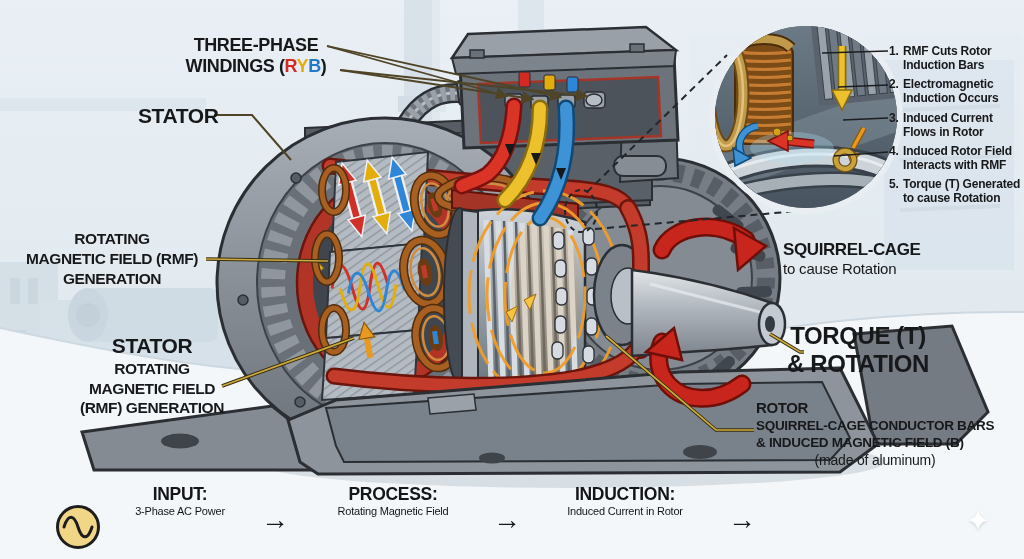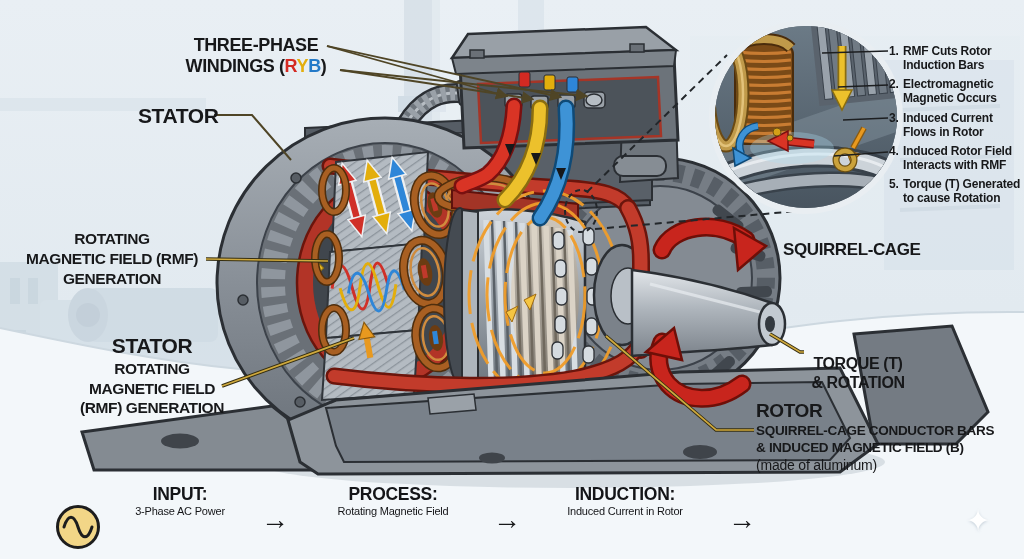--- a/index.html
+++ b/index.html
@@ -11,24 +11,24 @@
   .lbl.center{text-align:center;transform:translateX(-50%);}
   .ph-r{color:#d42a22;} .ph-y{color:#e3ae0c;} .ph-b{color:#2379c8;}
   .sub{font-weight:normal;letter-spacing:-0.2px;}
   #lbl-three-phase{top:35px;left:256px;font-size:18px;}
   #lbl-stator{top:104px;left:138px;font-size:21px;}
   #lbl-rmf{top:229px;left:112px;font-size:15.5px;line-height:1.28;}
   #lbl-stator-rmf{top:333px;left:152px;font-size:15.5px;line-height:1.26;}
   #lbl-stator-rmf .big{font-size:21px;}
   #lbl-squirrel{top:239px;left:783px;font-size:17px;line-height:1.25;}
   #lbl-squirrel .sub{font-size:15px;}
-  #lbl-torque{top:355px;left:858px;font-size:16px;}
+  #lbl-torque{top:322px;left:858px;font-size:24px;}
   #lbl-rotor{top:399px;left:756px;font-size:13.5px;letter-spacing:-0.3px;line-height:1.25;}
-  #lbl-rotor .big{font-size:19px;letter-spacing:-0.4px;}
-  #lbl-rotor .sub{font-size:14px;}
+  #lbl-rotor .big{font-size:15px;letter-spacing:-0.4px;}
+  #lbl-rotor .sub{font-size:14px;text-align:center;}
   #inset-list{position:absolute;top:44px;left:889px;width:136px;color:#17181a;}
   .step{display:flex;font-size:12px;font-weight:bold;letter-spacing:-0.2px;line-height:1.18;margin-bottom:5px;}
   .step .num{width:14px;flex:none;}
   .flow-step{position:absolute;top:484px;transform:translateX(-50%);text-align:center;white-space:nowrap;color:#141518;}
   .flow-step .t{font-size:17.5px;font-weight:bold;letter-spacing:-0.3px;line-height:1.2;}
   .flow-step .d{font-size:11px;letter-spacing:-0.2px;}
   .flow-arrow{position:absolute;top:504px;transform:translateX(-50%);font-size:28px;font-weight:bold;color:#17181a;}
   #ac-icon{position:absolute;left:56px;top:505px;width:44px;height:44px;border-radius:50%;
            background:#f2d687;border:3px solid #1d1d1d;box-sizing:border-box;}
   #sparkle{position:absolute;left:978px;top:503px;transform:translateX(-50%);font-size:30px;color:#ffffff;
@@ -455,20 +455,21 @@
 
 <div class="lbl center" id="lbl-stator-rmf">
   <div class="big">STATOR</div>
   <div>ROTATING</div>
   <div>MAGNETIC FIELD</div>
   <div>(RMF) GENERATION</div>
 </div>
 
 <div class="lbl" id="lbl-squirrel">
   <div>SQUIRREL-CAGE</div>
+  <div class="sub">to cause Rotation</div>
 </div>
 
 <div class="lbl center" id="lbl-torque">
   <div>TORQUE (T)</div>
   <div>&amp; ROTATION</div>
 </div>
 
 <div class="lbl" id="lbl-rotor">
   <div class="big">ROTOR</div>
   <div>SQUIRREL-CAGE CONDUCTOR BARS</div>
@@ -476,21 +477,21 @@
   <div class="sub">(made of aluminum)</div>
 </div>
 
 <div id="inset-list">
   <div class="step">
         <span class="num">1.</span>
         <span>RMF Cuts Rotor Induction Bars</span>
       </div>
   <div class="step">
         <span class="num">2.</span>
-        <span>Electromagnetic Magnetic Occurs</span>
+        <span>Electromagnetic Induction Occurs</span>
       </div>
   <div class="step">
         <span class="num">3.</span>
         <span>Induced Current Flows in Rotor</span>
       </div>
   <div class="step">
         <span class="num">4.</span>
         <span>Induced Rotor Field Interacts with RMF</span>
       </div>
   <div class="step">

